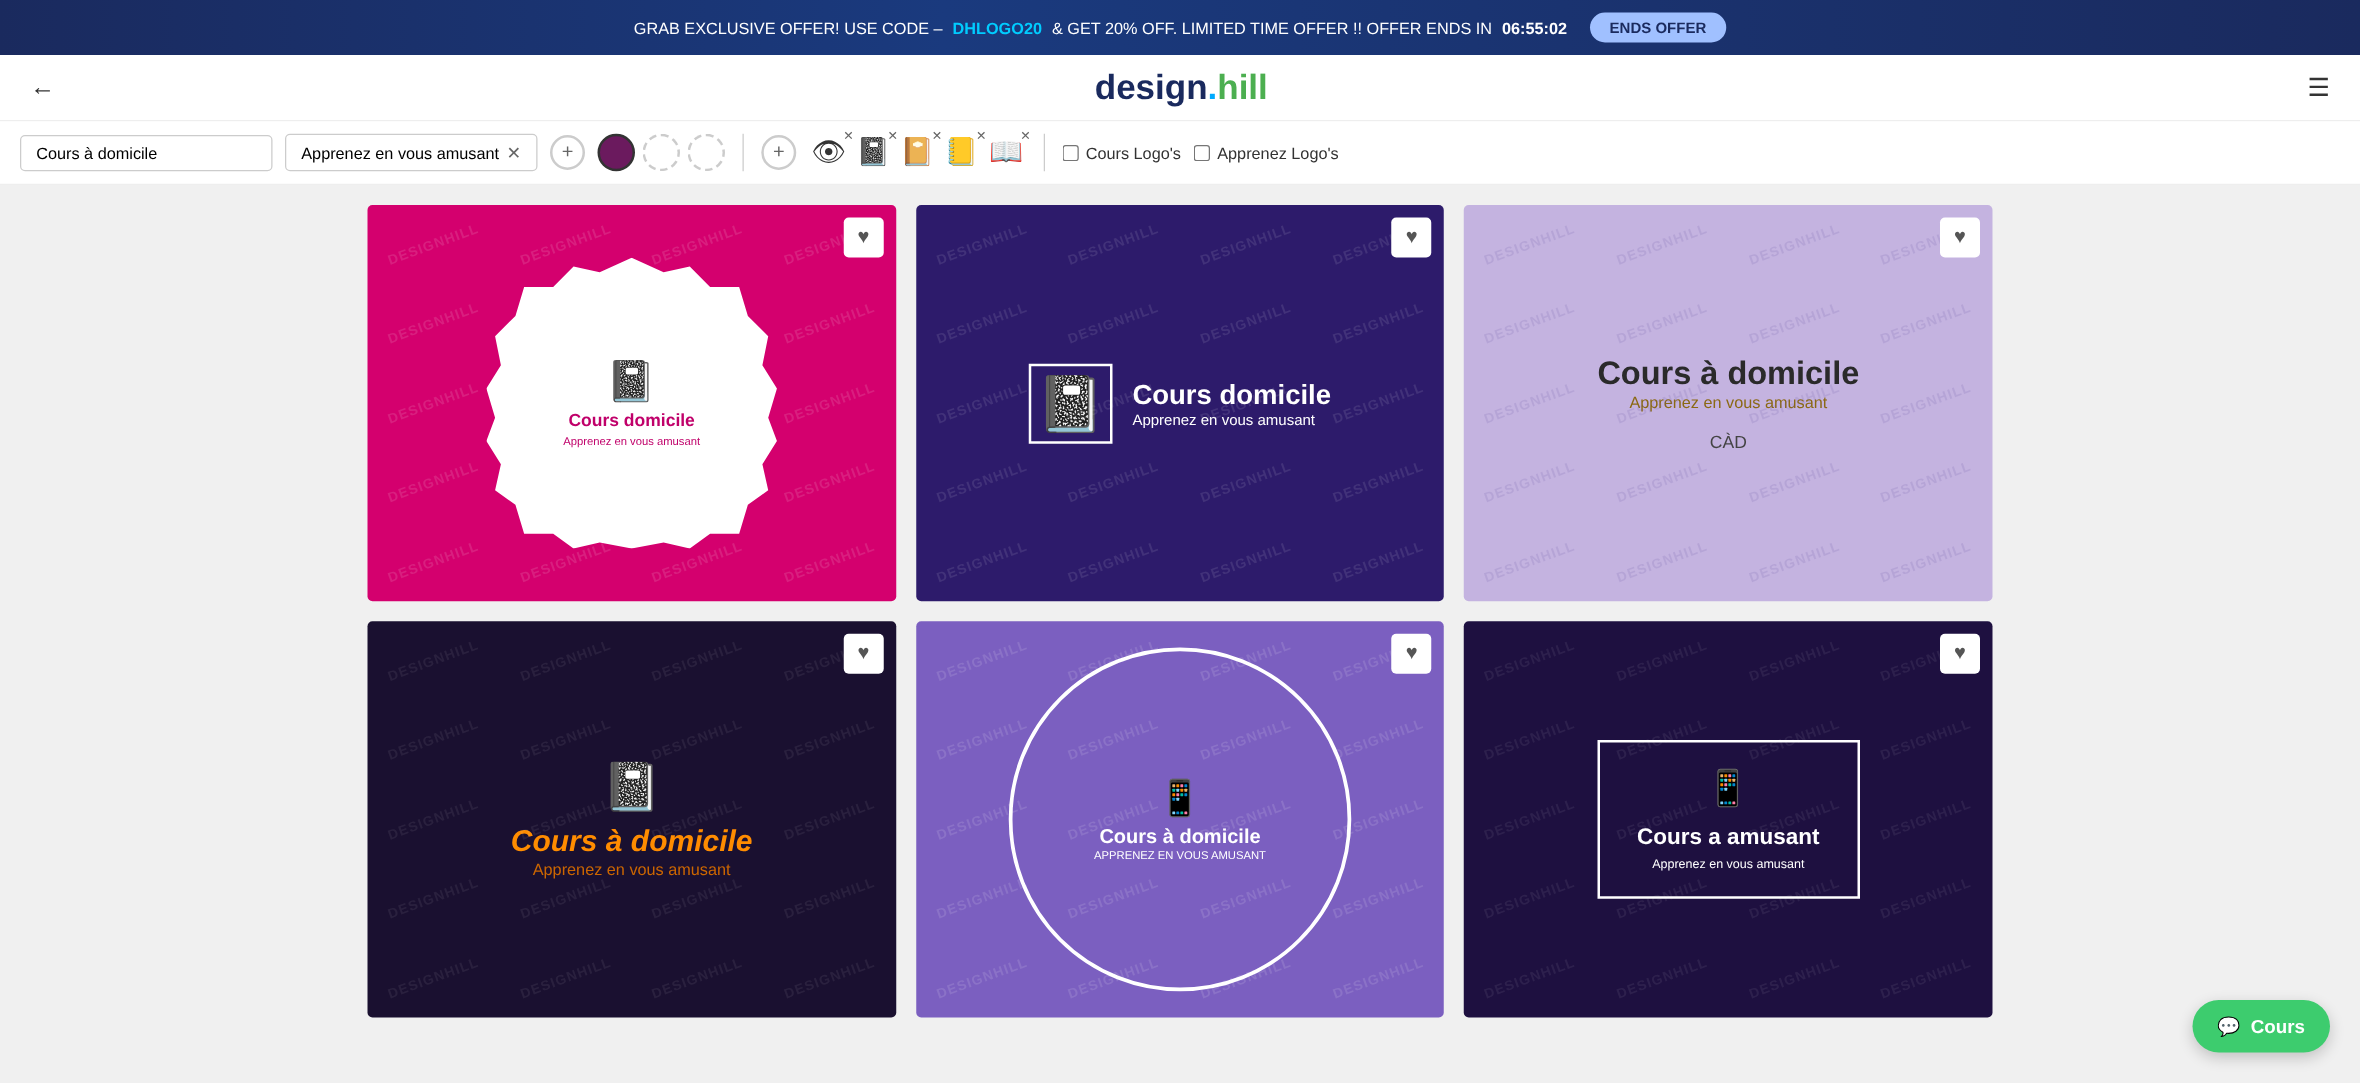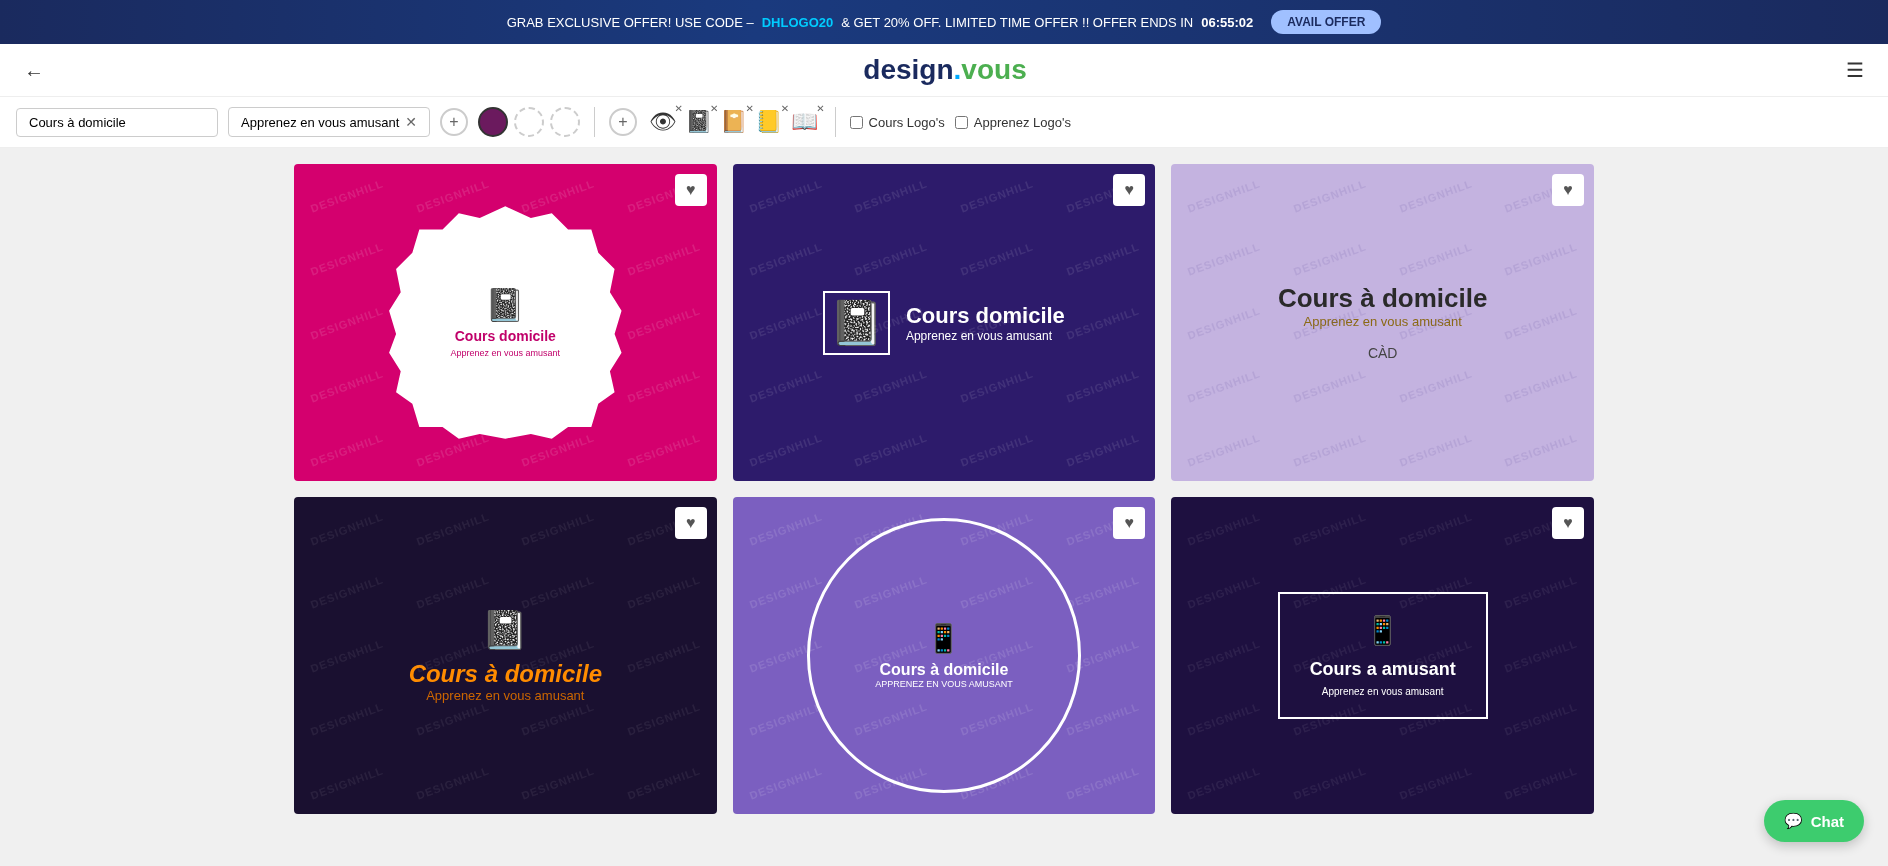--- a/index.html
+++ b/index.html
@@ -300,27 +300,27 @@
     }
   </style>
 </head>
 <body>
 
 <div class="top-banner">
   <span>GRAB EXCLUSIVE OFFER! USE CODE –</span>
   <span class="offer-code">DHLOGO20</span>
   <span>&amp; GET 20% OFF. LIMITED TIME OFFER !! OFFER ENDS IN</span>
   <span class="timer">06:55:02</span>
-  <button class="avail-btn">AVAIL OFFER</button>
+  <button class="avail-btn">ENDS OFFER</button>
 </div>
 
 <div class="header">
   <span class="back-btn">←</span>
   <div class="logo">
-    <span class="design">design</span><span class="dot">.</span><span class="hill">vous</span>
+    <span class="design">design</span><span class="dot">.</span><span class="hill">hill</span>
   </div>
   <span class="hamburger">☰</span>
 </div>
 
 <div class="controls-bar">
   <input class="text-input" type="text" value="Cours à domicile" style="">
   <div class="tag-input">
     <span>Apprenez en vous amusant</span>
     <span class="tag-close">✕</span>
   </div>
@@ -563,14 +563,14 @@
         <div class="rect-sub">Apprenez en vous amusant</div>
       </div>
     </div>
     <div class="heart-btn">♥</div>
   </div>
 
 </div>
 
 <div class="chat-btn">
   <span>💬</span>
-  <span>Chat</span>
+  <span>Cours</span>
 </div>
 
 </body></html>

